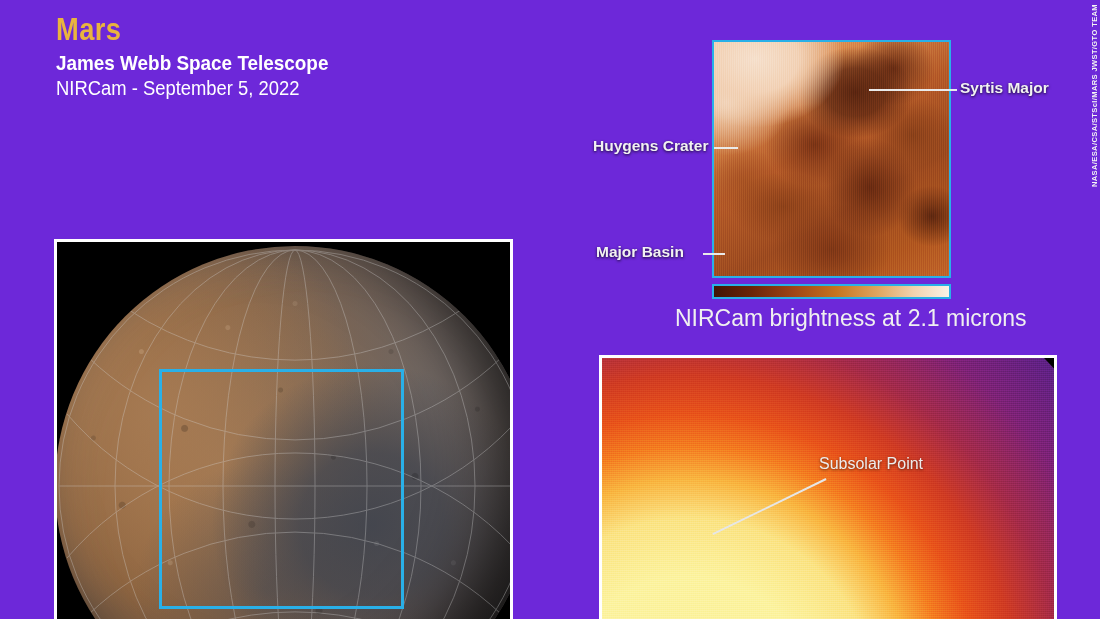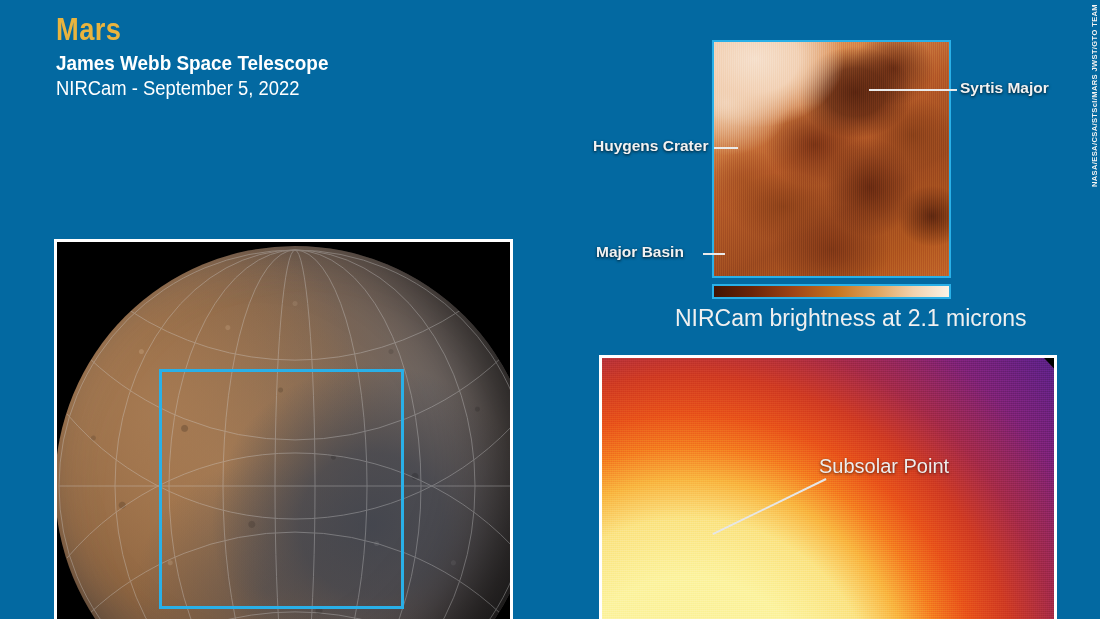--- a/index.html
+++ b/index.html
@@ -1,20 +1,20 @@
 <!DOCTYPE html>
 <html><head>
 <meta charset="utf-8">
 <style>
   html,body{margin:0;padding:0;background:#000;}
   body{
     width:1100px;height:619px;position:relative;overflow:hidden;
     font-family:"Liberation Sans", sans-serif;color:#fff;
   }
-  .stage{position:absolute;inset:0;background:#0369a1;}
+  .stage{position:absolute;inset:0;background:#6d28d9;}
 
   
   #title-block{position:absolute;left:54px;top:14px;}
   #mars-title{
     font-family:"Liberation Sans", sans-serif;
     font-size:31px;font-weight:700;letter-spacing:.5px;
     color:#e9b43e;line-height:1.05;margin:0 0 4px 2px;
     transform:scaleX(.88);transform-origin:left center;
   }
   #telescope-title{
@@ -153,21 +153,21 @@
         #5e2183 76%, #4a1c77 85%, #3a1660 94%, #2a1048 100%);
     filter:blur(.6px);
   }
   #thermal-noise{
     position:absolute;inset:0;opacity:.18;mix-blend-mode:overlay;
     background-image:
       repeating-linear-gradient(0deg, rgba(255,255,255,.45) 0 1px, rgba(0,0,0,.35) 1px 2px),
       repeating-linear-gradient(90deg, rgba(255,255,255,.3) 0 1px, rgba(0,0,0,.25) 1px 2px);
   }
   #label-subsolar{
-    position:absolute;left:819px;top:455px;color:#ededed;font-size:20px;
+    position:absolute;left:819px;top:455px;color:#ededed;font-size:16px;
     white-space:nowrap;text-shadow:0 1px 3px rgba(0,0,0,.6);
   }
   #leader-subsolar{
     position:absolute;left:700px;top:478px;width:126px;height:1.6px;
     background:#e6e6e6;transform:rotate(-26deg);transform-origin:right center;
   }
 </style>
 </head>
 <body>
 

